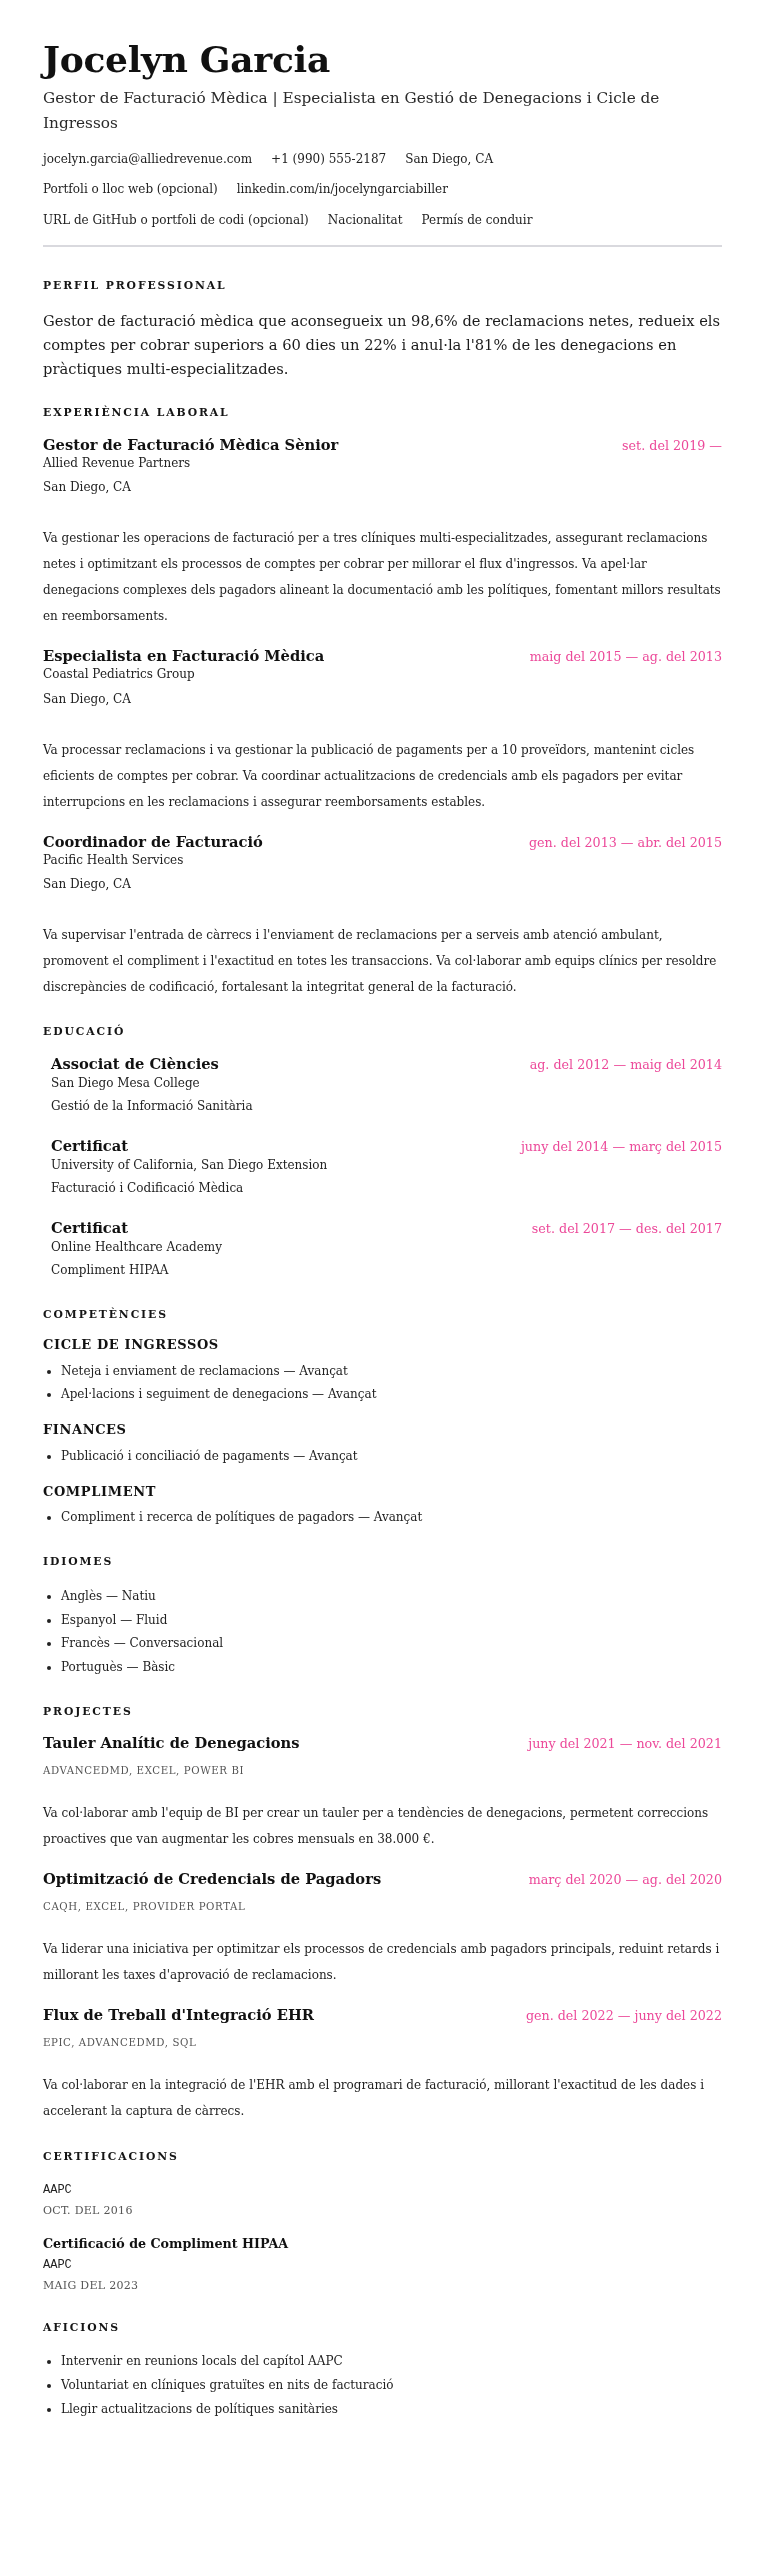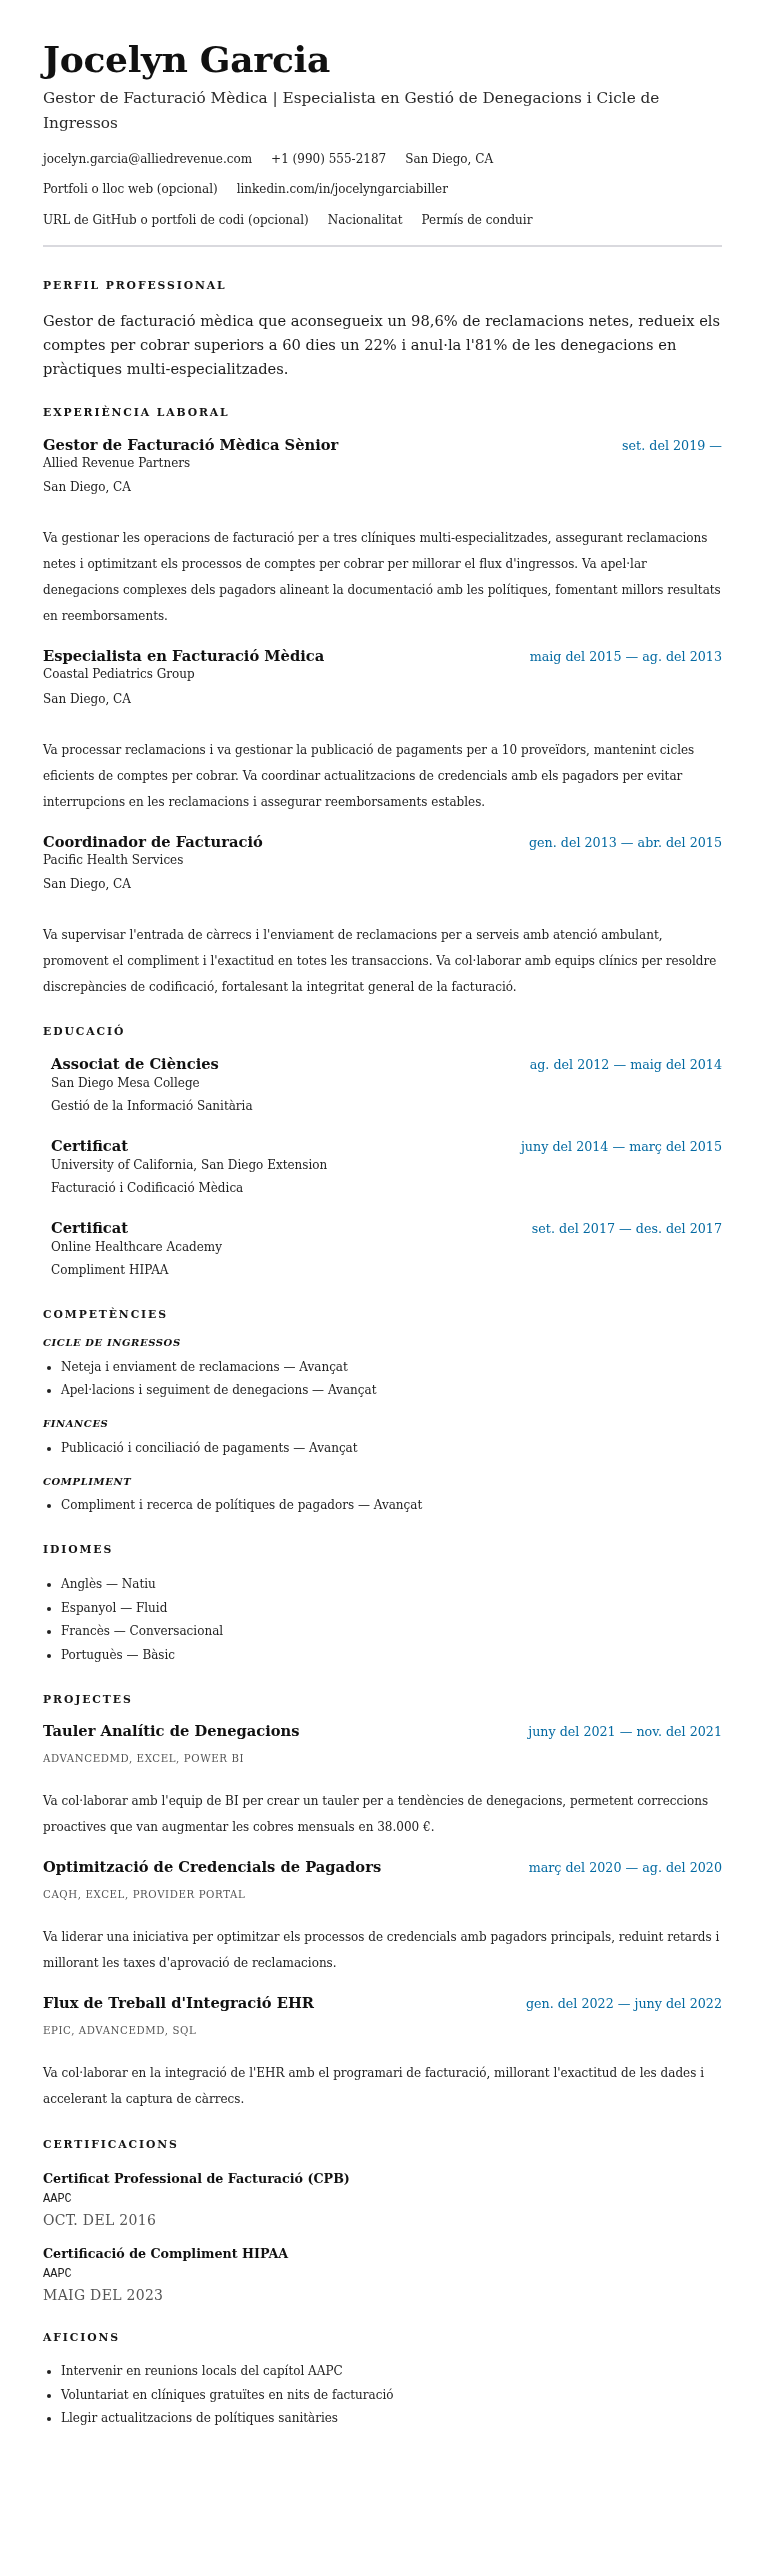--- a/index.html
+++ b/index.html
@@ -27,40 +27,40 @@
   .section { margin-bottom: 25.5px; }
   .section-title {
     font-size: 10.8px; font-weight: bold; letter-spacing: 1.9px;
     text-transform: uppercase; color: #151515; margin: 0 0 16.6px 0;
   }
   .profile-text { font-size: 14.7px; line-height: 24px; color: #1b1b1b; margin: 0; }
 
   .entry { margin-bottom: 18px; }
   .entry-head { display: flex; justify-content: space-between; align-items: baseline; }
   .entry-title { font-size: 14.7px; font-weight: bold; color: #111; }
-  .entry-date { font-size: 12.7px; color: #0369a1; }
+  .entry-date { font-size: 12.7px; color: #ec4899; }
   .entry-org { font-size: 12px; line-height: 20.4px; color: #222; }
   .entry-loc { font-size: 12px; line-height: 28px; color: #222; }
   .entry-body { font-size: 12px; line-height: 26px; color: #222; margin: 24px 0 0 0; }
   .edu-entry { margin-bottom: 19px; margin-left: 8px; }
   .edu-line { font-size: 12px; line-height: 23px; color: #222; }
 
   .sub-title {
-    font-size: 10px; font-weight: bold; letter-spacing: 0.6px;
-    text-transform: uppercase; color: #111; margin: 0 0 7.6px 0; font-style: italic;
+    font-size: 13px; font-weight: bold; letter-spacing: 0.6px;
+    text-transform: uppercase; color: #111; margin: 0 0 7.6px 0;
   }
   ul.bullets { margin: 0 0 15.3px 0; padding-left: 18px; }
   ul.bullets li { font-size: 12px; line-height: 23.6px; color: #222; }
 
   .stack { font-size: 10.2px; letter-spacing: 0.6px; text-transform: uppercase; color: #555; margin-top: 14px; }
 
   .cert { margin-bottom: 12.7px; }
   .cert-title { font-size: 12.7px; font-weight: bold; color: #111; line-height: 21.7px; }
   .cert-issuer { font-size: 12px; line-height: 21.7px; color: #222; font-family: Liberation Mono, monospace; }
-  .cert-date { font-size: 14px; letter-spacing: 0.3px; text-transform: uppercase; color: #555; line-height: 19px; }
+  .cert-date { font-size: 11px; letter-spacing: 0.3px; text-transform: uppercase; color: #555; line-height: 19px; }
 </style>
 </head>
 <body>
 
 <div class="page">
 
   <header>
     <h1 class="name">Jocelyn Garcia</h1>
     <div class="headline">Gestor de Facturació Mèdica | Especialista en Gestió de Denegacions i Cicle de Ingressos</div>
 
@@ -210,21 +210,20 @@
       </div>
       <div class="stack">Epic, AdvancedMD, SQL</div>
       <p class="entry-body">Va col·laborar en la integració de l'EHR amb el programari de facturació, millorant l'exactitud de les dades i accelerant la captura de càrrecs.</p>
     </div>
   </section>
 
   <section class="section">
     <h2 class="section-title">Certificacions</h2>
 
     <div class="cert">
-      <div class="cert-title">Certificat Professional de Facturació (CPB)</div>
       <div class="cert-issuer">AAPC</div>
       <div class="cert-date">oct. del 2016</div>
     </div>
 
     <div class="cert">
       <div class="cert-title">Certificació de Compliment HIPAA</div>
       <div class="cert-issuer">AAPC</div>
       <div class="cert-date">maig del 2023</div>
     </div>
   </section>

